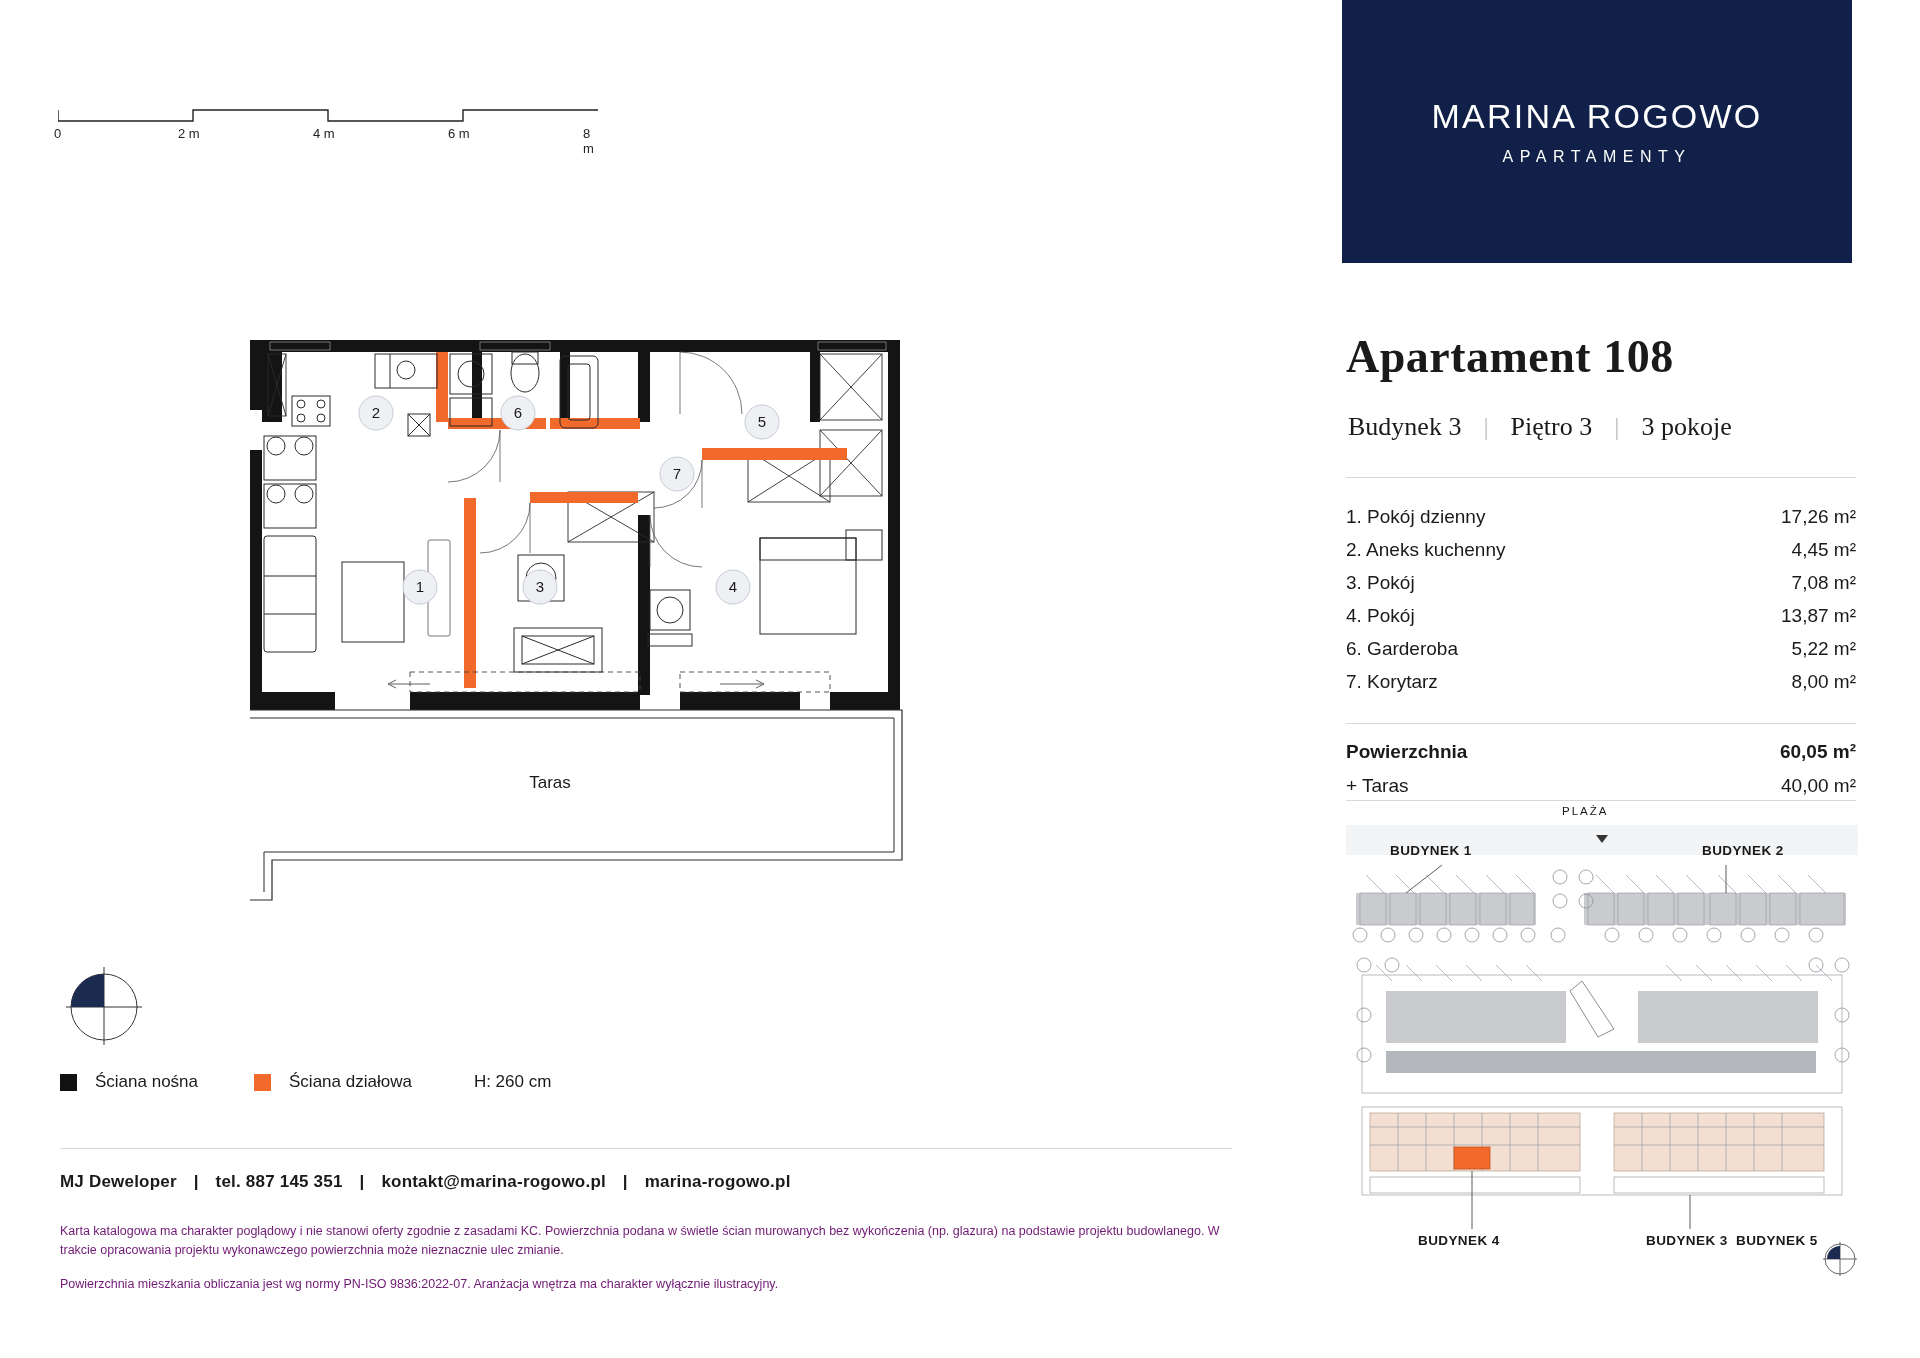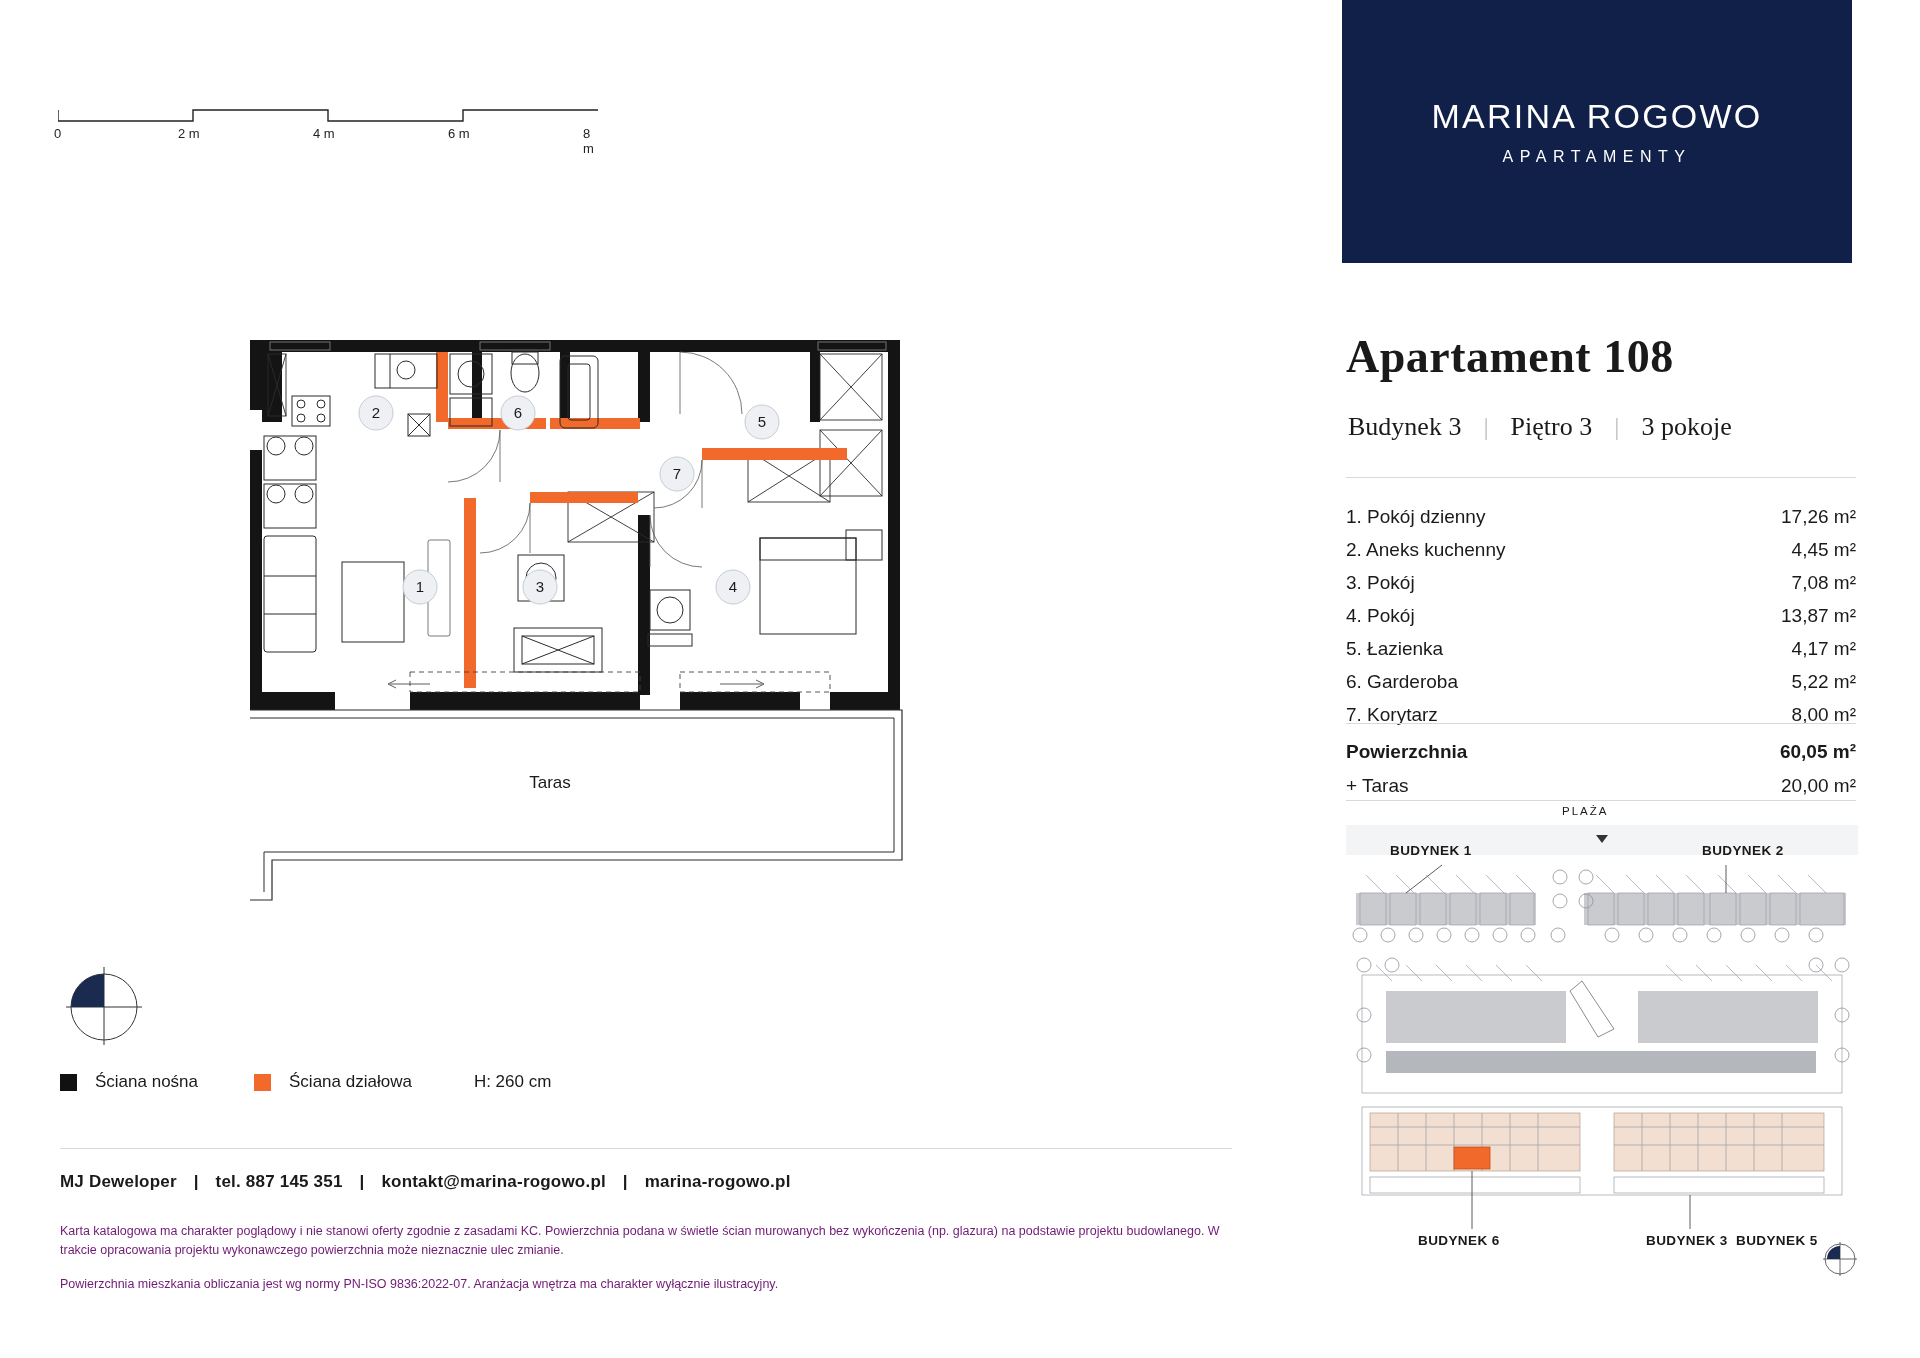--- a/index.html
+++ b/index.html
@@ -334,43 +334,39 @@
   </div>
   <div class="row">
     <span class="n">3. Pokój</span>
     <span class="v">7,08 m²</span>
   </div>
   <div class="row">
     <span class="n">4. Pokój</span>
     <span class="v">13,87 m²</span>
   </div>
   <div class="row">
-    <span class="n">5. Łazienka</span>
-    <span class="v">4,17 m²</span>
-  </div>
-  <div class="row">
     <span class="n">6. Garderoba</span>
     <span class="v">5,22 m²</span>
   </div>
   <div class="row">
     <span class="n">7. Korytarz</span>
     <span class="v">8,00 m²</span>
   </div>
 </div>
 
 <div class="rule" style="top:723px;"></div>
 
 <div class="totals">
   <div class="row strong">
     <span class="n">Powierzchnia</span>
     <span class="v">60,05 m²</span>
   </div>
   <div class="row">
     <span class="n">+ Taras</span>
-    <span class="v">20,00 m²</span>
+    <span class="v">40,00 m²</span>
   </div>
 </div>
 
 <div class="rule" style="top:800px;"></div>
 
 <div class="sitemap">
 <svg width="512" height="500" viewBox="0 0 512 500">
   <defs>
     <style>
       .bld { fill:#d9dadd; stroke:#8d9097; stroke-width:.7; }
@@ -519,15 +515,15 @@
     <line x1="494" y1="427" x2="494" y2="461" stroke="#555" stroke-width=".9"></line>
     <line x1="477" y1="444" x2="511" y2="444" stroke="#555" stroke-width=".9"></line>
     <path d="M494 431 L494 444 L481 444 A13 13 0 0 1 494 431 Z" fill="#1b2a4f"></path>
   </g>
 </svg>
 
   <div class="sm-lbl small" style="left:216px; top:-10px;">PLAŻA</div>
   <div class="sm-lbl" style="left:44px; top:28px;">BUDYNEK 1</div>
   <div class="sm-lbl" style="left:356px; top:28px;">BUDYNEK 2</div>
   <div class="sm-lbl" style="left:300px; top:418px;">BUDYNEK 3</div>
-  <div class="sm-lbl" style="left:72px; top:418px;">BUDYNEK 6</div>
+  <div class="sm-lbl" style="left:72px; top:418px;">BUDYNEK 4</div>
   <div class="sm-lbl" style="left:390px; top:418px;">BUDYNEK 5</div>
 </div>
 
 </body></html>

